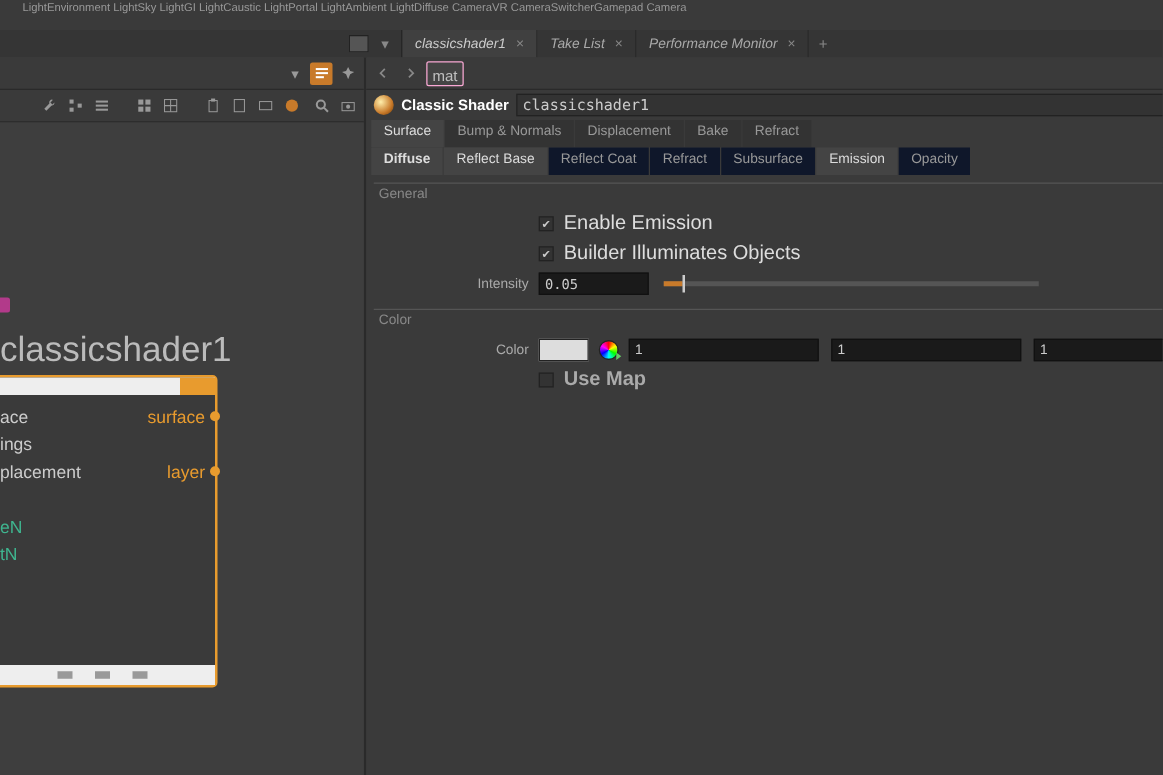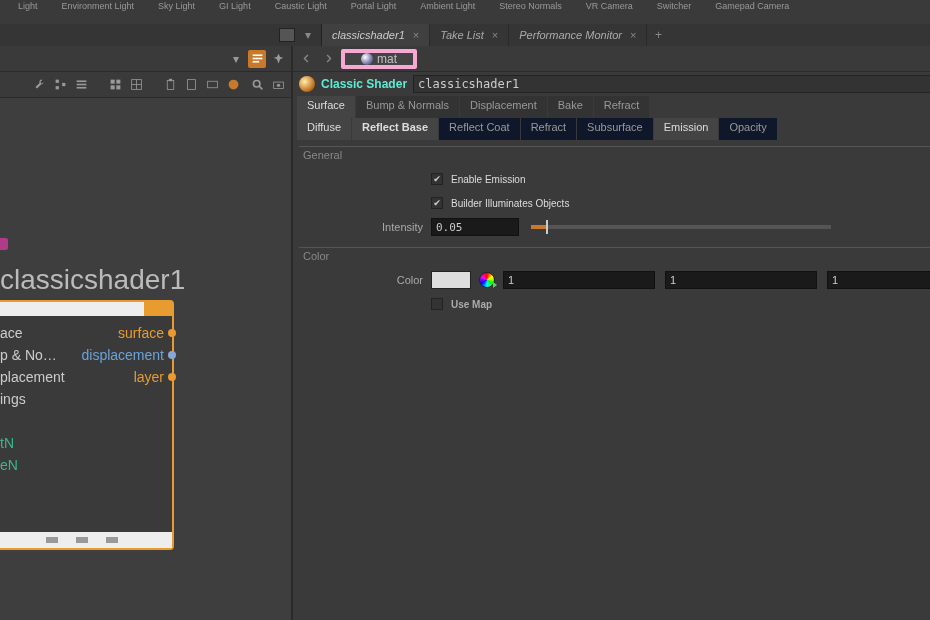--- a/index.html
+++ b/index.html
@@ -1,39 +1,39 @@
 <!DOCTYPE html>
 <html><head>
 <meta charset="utf-8">
 <style>
 * { margin: 0; padding: 0; box-sizing: border-box; font-family: sans-serif; }
 body { background: #3a3a3a; color: #c0c0c0; font-size: 12px; width: 930px; height: 620px; overflow: hidden; }
 
-.shelf-bar { height: 24px; background: #3a3a3a; display: flex; padding: 2px 18px; gap: 24px; }
+.shelf-bar { height: 24px; background: #3a3a3a; display: flex; padding: 2px 18px; }
 .shelf-item { display: flex; flex-direction: column; align-items: center; gap: 1px; }
 .shelf-label { font-size: 9px; color: #999; text-align: center; line-height: 1; }
 
 .tabs-bar { height: 22px; background: #353535; display: flex; align-items: stretch; }
 .tabs-left { width: 321px; display: flex; align-items: center; justify-content: flex-end; gap: 6px; padding-right: 6px; }
 .tabs-right { display: flex; align-items: stretch; flex: 1; border-left: 1px solid #222; }
 .win-tab { display: flex; align-items: center; gap: 8px; padding: 0 10px; font-size: 11px; color: #aaa; border-right: 1px solid #2a2a2a; font-style: italic; }
 .win-tab.active { background: #404040; color: #ccc; }
 .tab-close { color: #888; font-style: normal; cursor: pointer; }
 .tab-add { width: 22px; display: flex; align-items: center; justify-content: center; color: #888; cursor: pointer; }
 .sq-btn { width: 16px; height: 14px; background: #555; border: 1px solid #222; }
 .dd-btn { width: 14px; height: 14px; display: flex; align-items: center; justify-content: center; color: #888; }
 
 .main { display: flex; height: calc(100% - 46px); }
 .left-pane { width: 321px; background: #3e3e3e; display: flex; flex-direction: column; border-right: 2px solid #2a2a2a; }
 .right-pane { flex: 1; background: #3a3a3a; display: flex; flex-direction: column; }
 
 .path-bar { height: 26px; background: #3a3a3a; display: flex; align-items: center; gap: 4px; padding: 0 4px; border-bottom: 1px solid #2a2a2a; }
 .nav-btn { width: 18px; height: 18px; display: flex; align-items: center; justify-content: center; color: #888; cursor: pointer; }
 .nav-btn svg { width: 11px; height: 11px; }
-.path-chip { height: 20px; background: #444; border: 4px solid #f9a8d4; display: flex; align-items: center; gap: 4px; padding: 0 16px; border-radius: 2px; }
+.path-chip { height: 20px; background: #444; border: 1px solid #f9a8d4; display: flex; align-items: center; gap: 4px; padding: 0 4px; border-radius: 2px; flex-direction: column; }
 .mat-icon { width: 12px; height: 12px; background: radial-gradient(circle at 35% 35%, #fff, #77a 60%, #336); border-radius: 50%; }
 
 .toolbar { height: 26px; background: #3a3a3a; display: flex; align-items: center; gap: 3px; padding: 0 4px; border-bottom: 1px solid #2a2a2a; }
 .tool-ico { width: 18px; height: 18px; display: flex; align-items: center; justify-content: center; color: #999; cursor: pointer; border-radius: 2px; }
 .tool-ico.active { background: #c87a2a; color: #fff; }
 .tool-ico svg { width: 13px; height: 13px; }
 .tool-spacer { flex: 1; }
 .tool-gap { width: 10px; }
 .left-toolbar { padding-left: 30px; }
 
@@ -50,37 +50,37 @@
 .node-row .l { color: #ccc; }
 .node-row .r { color: #e89b2e; }
 .node-row .r.blue { color: #6aa3d8; }
 .port { position: absolute; right: -12px; width: 8px; height: 8px; border-radius: 50%; background: #e89b2e; }
 .port.blue { background: #8aa6d6; }
 .node-footer { height: 16px; background: #eee; display: flex; justify-content: center; gap: 18px; align-items: center; }
 .nf-i { width: 12px; height: 6px; background: #999; }
 
 .header-row { height: 24px; display: flex; align-items: center; gap: 6px; padding: 0 6px; background: #3a3a3a; }
 .shader-ico { width: 16px; height: 16px; background: radial-gradient(circle at 35% 35%, #ffeeaa, #c87a2a 60%, #663300); border-radius: 50%; }
-.header-label { color: #5eead4; font-weight: bold; font-size: 12px; }
+.header-label { color: #ffffff; font-weight: bold; font-size: 12px; }
 .header-input { flex: 1; height: 18px; background: #333; border: 1px solid #222; color: #ccc; padding: 0 4px; font-family: monospace; font-size: 12px; }
 
 .ptab-row { height: 22px; display: flex; gap: 1px; padding: 0 4px; background: #3a3a3a; }
 .ptab { padding: 3px 10px; background: #333; color: #999; font-size: 11px; cursor: pointer; }
 .ptab.active { background: #444; color: #ddd; }
 .ptab-row.sub .ptab { background: #0f172a; }
 .ptab-row.sub .ptab.active { background: #444; color: #ddd; font-weight: bold; }
 
 .panel-body { flex: 1; padding: 4px 6px; overflow: auto; }
 .fieldset { margin-bottom: 8px; }
 .legend { color: #888; font-size: 11px; padding: 2px 0 6px 4px; border-top: 1px solid #555; margin-top: 2px; }
 .form-row { display: flex; align-items: center; height: 24px; gap: 8px; }
 .form-label { width: 124px; text-align: right; color: #aaa; font-size: 11px; }
 .chk { width: 12px; height: 12px; border: 1px solid #222; background: #333; display: inline-flex; align-items: center; justify-content: center; cursor: pointer; }
 .chk.checked::after { content: "✔"; color: #ccc; font-size: 9px; }
-.chk-label { color: #ddd; font-size: 10px; font-weight: 500; }
+.chk-label { color: #ddd; font-size: 16px; font-weight: 500; }
 .num-input { width: 88px; height: 18px; background: #1a1a1a; border: 1px solid #111; color: #ccc; padding: 0 4px; font-family: monospace; font-size: 11px; }
 .slider-track { width: 300px; position: relative; height: 4px; background: #555; margin-left: 4px; }
 .slider-seg { position: absolute; left: 0; top: 0; height: 100%; width: 5%; background: #c87a2a; }
 .slider-nub { position: absolute; left: 5%; top: -5px; width: 2px; height: 14px; background: #ccc; }
 .color-swatch { width: 40px; height: 18px; background: #ddd; border: 1px solid #222; cursor: pointer; }
 .hue-ring { width: 16px; height: 16px; border-radius: 50%; background: conic-gradient(red,yellow,lime,cyan,blue,magenta,red); cursor: pointer; position: relative; border: 1px solid #222; }
 .hue-ring::after { content:""; position:absolute; right:-3px; bottom:-1px; border-left:4px solid #6c6; border-top:3px solid transparent; border-bottom:3px solid transparent; }
 .col-field { flex: 1; height: 18px; background: #1a1a1a; border: 1px solid #111; color: #ccc; padding: 0 4px; font-size: 11px; margin-right: 2px; }
 </style>
 </head>
@@ -102,21 +102,21 @@
   <div class="shelf-item">
       <span class="shelf-label">Caustic Light</span>
     </div>
   <div class="shelf-item">
       <span class="shelf-label">Portal Light</span>
     </div>
   <div class="shelf-item">
       <span class="shelf-label">Ambient Light</span>
     </div>
   <div class="shelf-item">
-      <span class="shelf-label">Stereo Normals</span>
+      <span class="shelf-label">Diffuse Camera</span>
     </div>
   <div class="shelf-item">
       <span class="shelf-label">VR Camera</span>
     </div>
   <div class="shelf-item">
       <span class="shelf-label">Switcher</span>
     </div>
   <div class="shelf-item">
       <span class="shelf-label">Gamepad Camera</span>
     </div>
@@ -239,38 +239,33 @@
       <div class="node-title">classicshader1</div>
       <div class="node-box">
         <div class="node-header"></div>
         <div class="node-body">
           <div class="node-row">
               <span class="l">ace</span>
               <span class="r">surface</span>
               <span class="port"></span>
             </div>
           <div class="node-row">
-              <span class="l">p &amp; No…</span>
-              <span class="r blue">displacement</span>
-              <span class="port blue"></span>
+              <span class="l">ings</span>
             </div>
           <div class="node-row">
               <span class="l">placement</span>
               <span class="r">layer</span>
               <span class="port"></span>
             </div>
-          <div class="node-row">
-              <span class="l">ings</span>
-            </div>
           <div class="node-row"></div>
           <div class="node-row">
+              <span class="l" style="color:#3fb58f">eN</span>
+            </div>
+          <div class="node-row">
               <span class="l" style="color:#3fb58f">tN</span>
-            </div>
-          <div class="node-row">
-              <span class="l" style="color:#3fb58f">eN</span>
             </div>
         </div>
         <div class="node-footer">
             <span class="nf-i"></span>
             <span class="nf-i"></span>
             <span class="nf-i"></span>
           </div>
       </div>
     </div>
   </div>
@@ -300,22 +295,22 @@
     </div>
 
     <div class="ptab-row">
       <div class="ptab active">Surface</div>
       <div class="ptab">Bump &amp; Normals</div>
       <div class="ptab">Displacement</div>
       <div class="ptab">Bake</div>
       <div class="ptab">Refract</div>
     </div>
     <div class="ptab-row sub">
-      <div class="ptab active" style="font-weight:normal">Diffuse</div>
-      <div class="ptab active" style="font-weight:bold">Reflect Base</div>
+      <div class="ptab active" style="font-weight:bold">Diffuse</div>
+      <div class="ptab active" style="font-weight:normal">Reflect Base</div>
       <div class="ptab">Reflect Coat</div>
       <div class="ptab">Refract</div>
       <div class="ptab">Subsurface</div>
       <div class="ptab active" style="font-weight:normal">Emission</div>
       <div class="ptab">Opacity</div>
     </div>
 
     <div class="panel-body">
       <div class="fieldset">
         <div class="legend">General</div>

